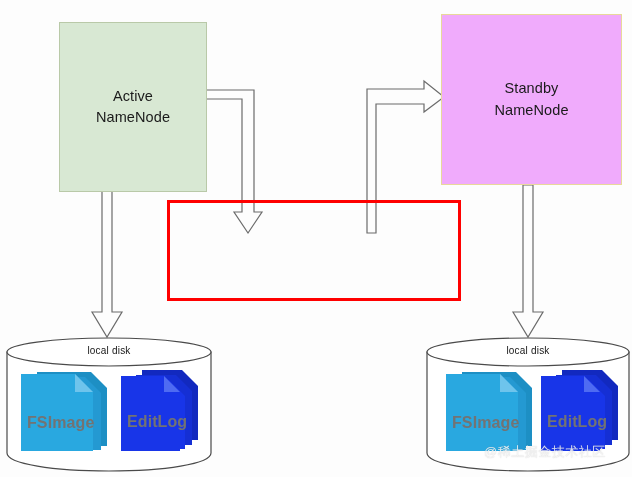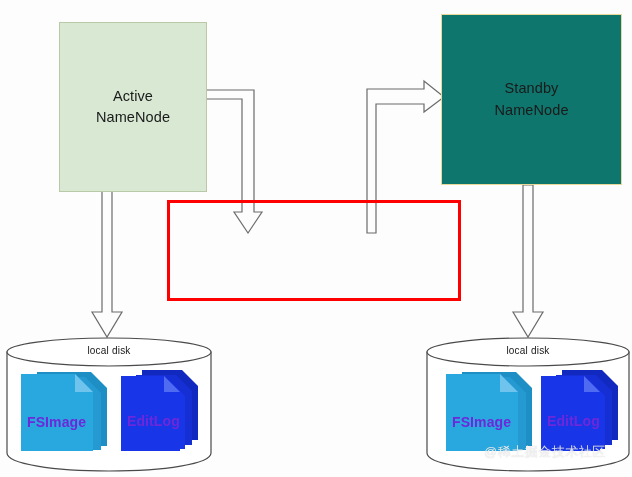--- a/index.html
+++ b/index.html
@@ -30,21 +30,21 @@
     letter-spacing: 0.1px;
   }
   #active-namenode {
     left: 15px; top: 22px; width: 148px; height: 170px;
     background: #d8e8d3;
     border: 1px solid #b9c9a8;
     margin-left: 44px;
   }
   #standby-namenode {
     left: 441px; top: 14px; width: 181px; height: 171px;
-    background: #0f766e;
+    background: #f0abfc;
     border: 1px solid #e8d89a;
   }
   #red-region {
     position: absolute;
     left: 167px; top: 200px; width: 294px; height: 101px;
     box-sizing: border-box;
     border: 3px solid #ff0000;
     background: transparent;
   }
   #distributed-log {
@@ -78,23 +78,23 @@
     text-align: center;
     font-size: 10px;
     color: #161616;
     letter-spacing: 0.2px;
   }
   .file-stack {
     position: absolute;
   }
   .file-label {
     position: absolute;
-    font-size: 14px;
+    font-size: 16px;
     font-weight: bold;
-    color: #6d28d9;
+    color: #737373;
     white-space: nowrap;
     letter-spacing: 0.1px;
   }
   #watermark {
     position: absolute;
     left: 484px; top: 443px;
     font-size: 13px;
     color: rgba(255,255,255,0.80);
     letter-spacing: 0.5px;
     text-shadow: 0 0 1px rgba(120,120,120,0.45);

